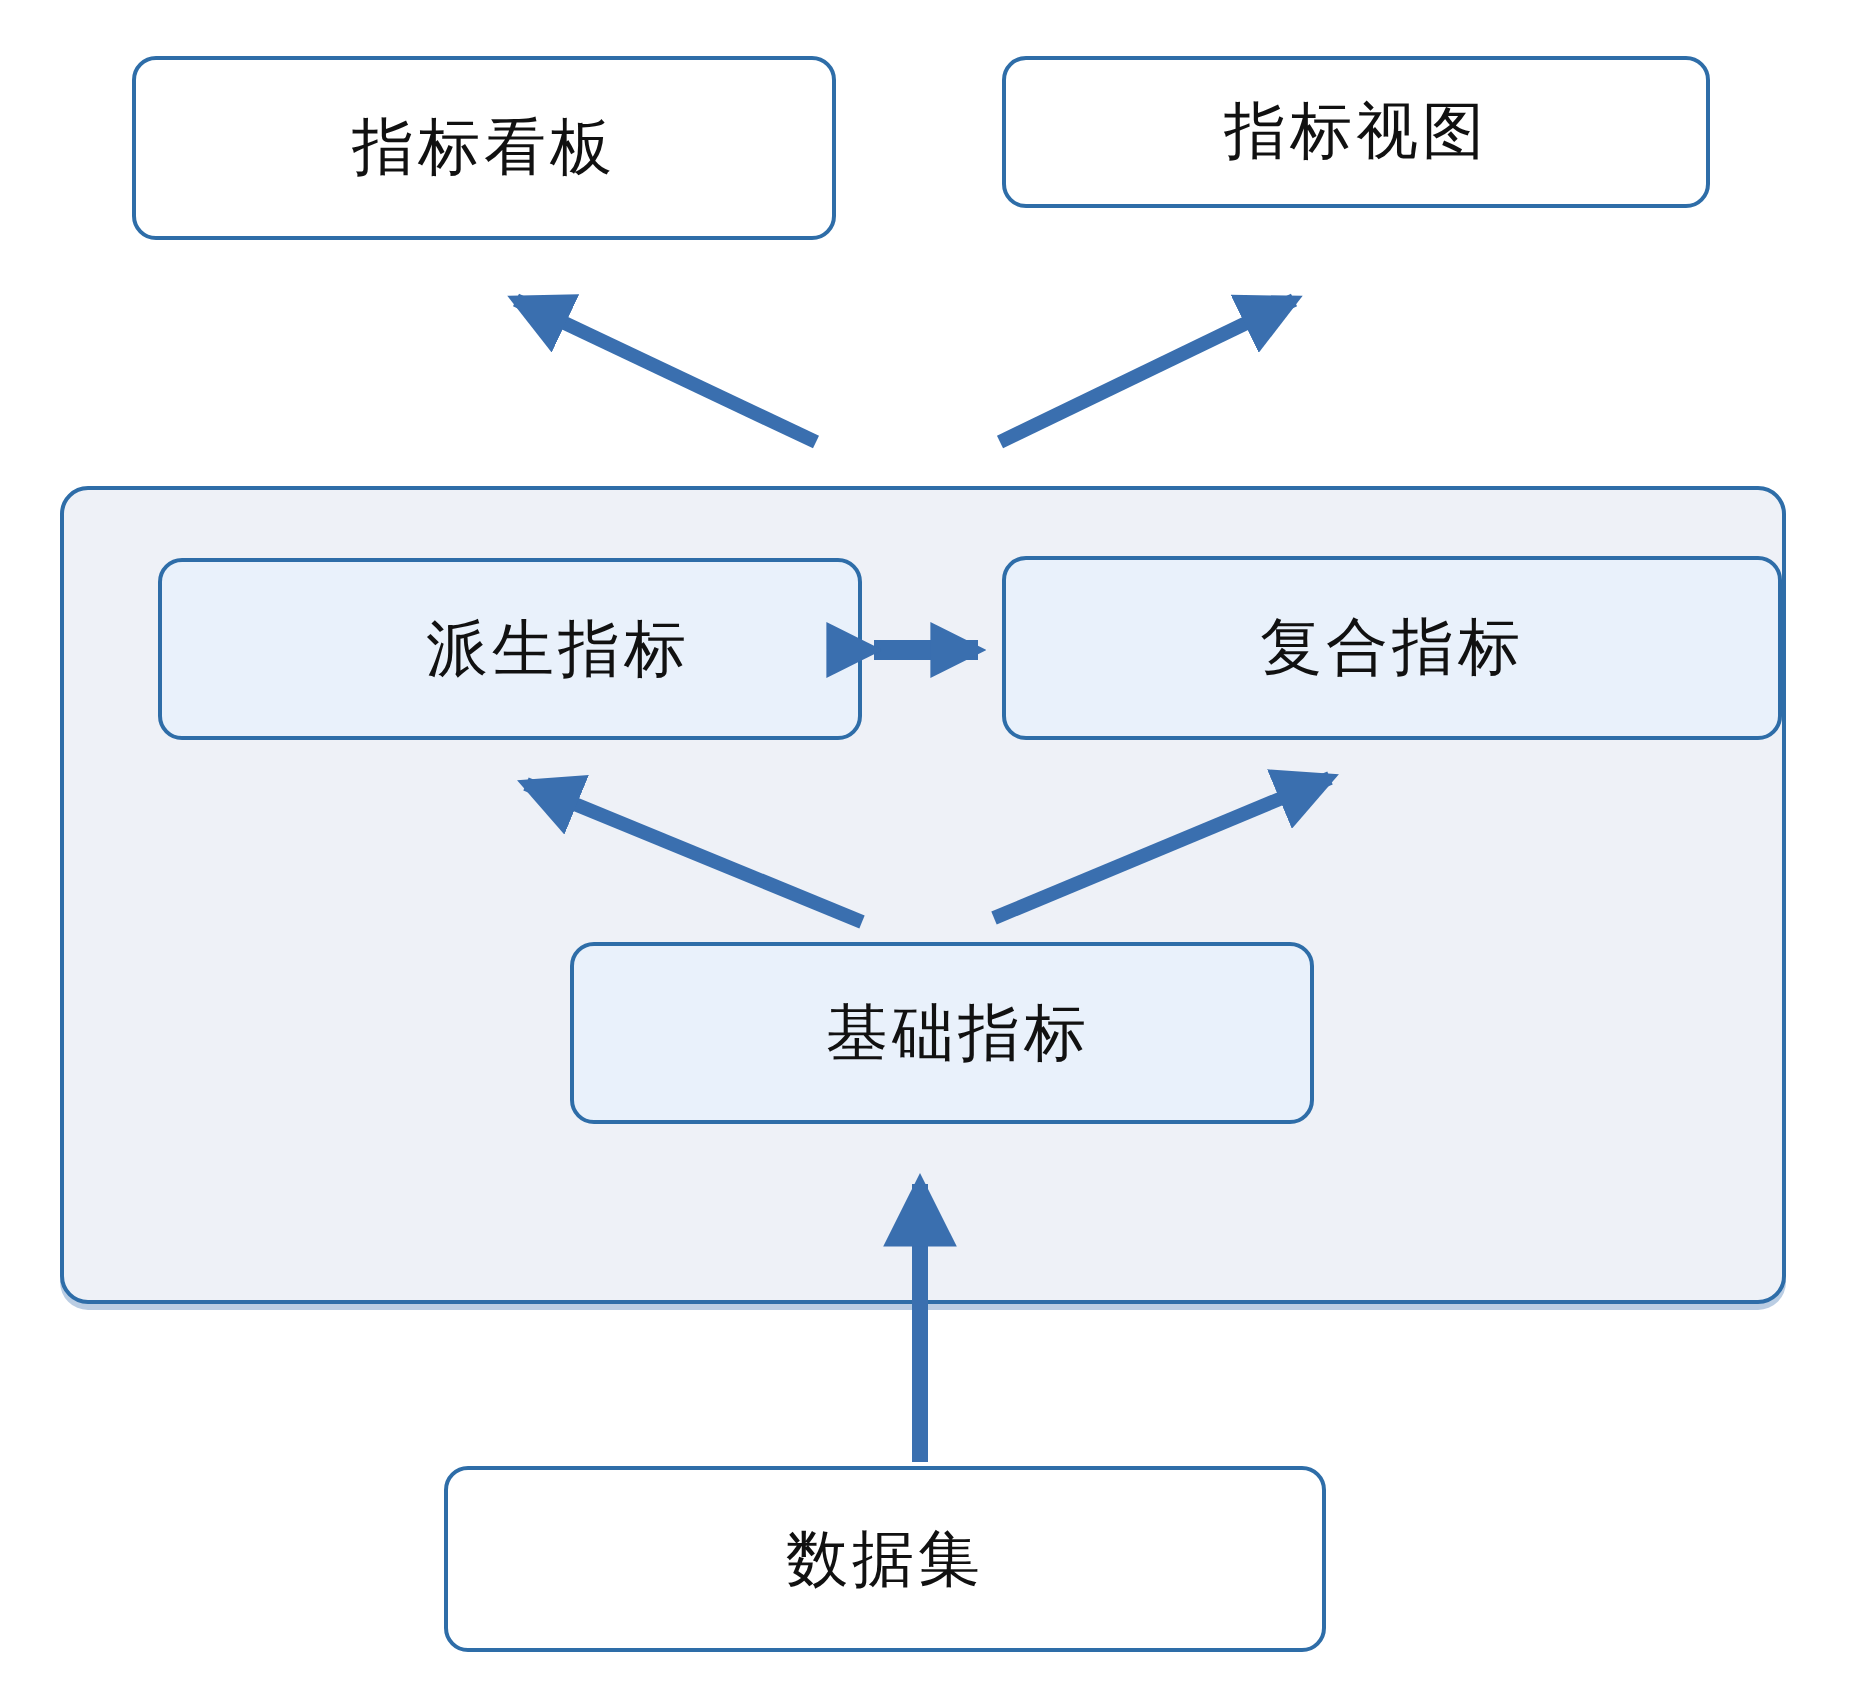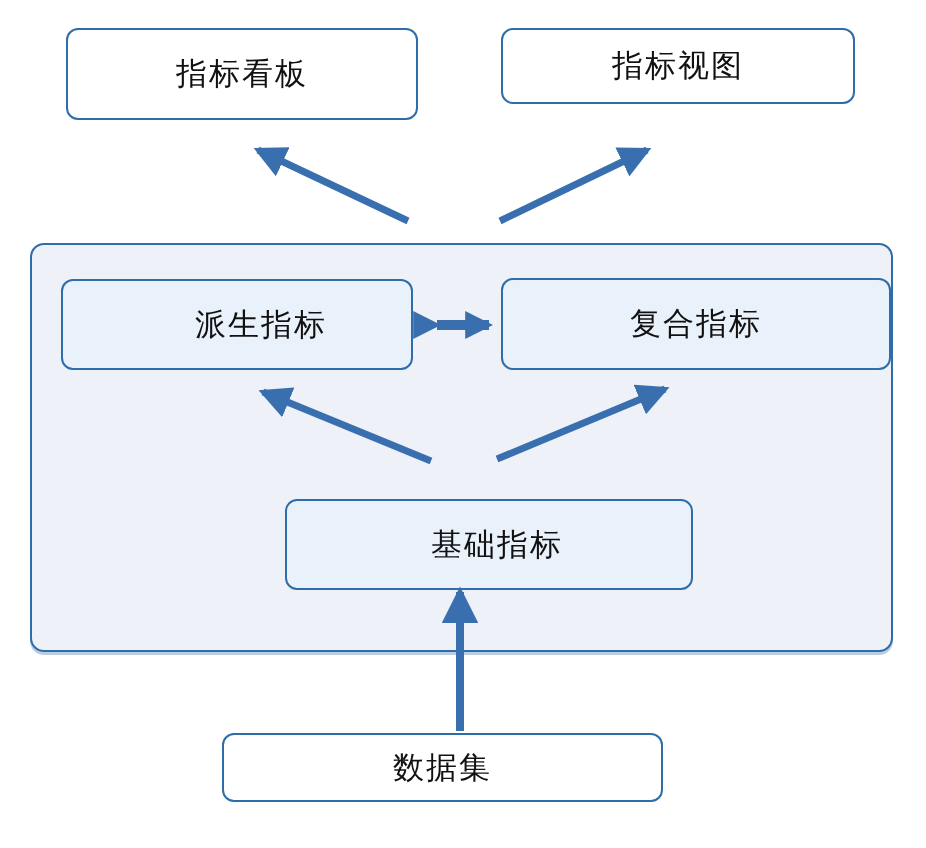--- a/index.html
+++ b/index.html
@@ -37,24 +37,24 @@
     font-size: 31px;
     color: #111111;
     letter-spacing: 2px;
     background: #ffffff;
   }
   .node.inner {
     background: #e9f1fb;
   }
   .node-dashboard { left: 66px;  top: 28px;  width: 352px; height: 92px; }
   .node-view      { left: 501px; top: 28px;  width: 354px; height: 76px; }
-  .node-derived   { left: 61px;  top: 279px; width: 352px; height: 91px; padding-left: 48px; }
+  .node-derived   { left: 79px;  top: 279px; width: 352px; height: 91px; padding-left: 48px; }
   .node-composite { left: 501px; top: 278px; width: 390px; height: 92px; }
-  .node-basic     { left: 285px; top: 499px; width: 408px; height: 91px; padding-left: 16px; }
-  .node-dataset   { left: 222px; top: 733px; width: 441px; height: 69px; }
+  .node-basic     { left: 285px; top: 471px; width: 372px; height: 91px; padding-left: 16px; }
+  .node-dataset   { left: 222px; top: 733px; width: 441px; height: 93px; }
   .edges-layer {
     position: absolute;
     left: 0;
     top: 0;
     width: 926px;
     height: 848px;
     pointer-events: none;
   }
 </style>
 </head>

